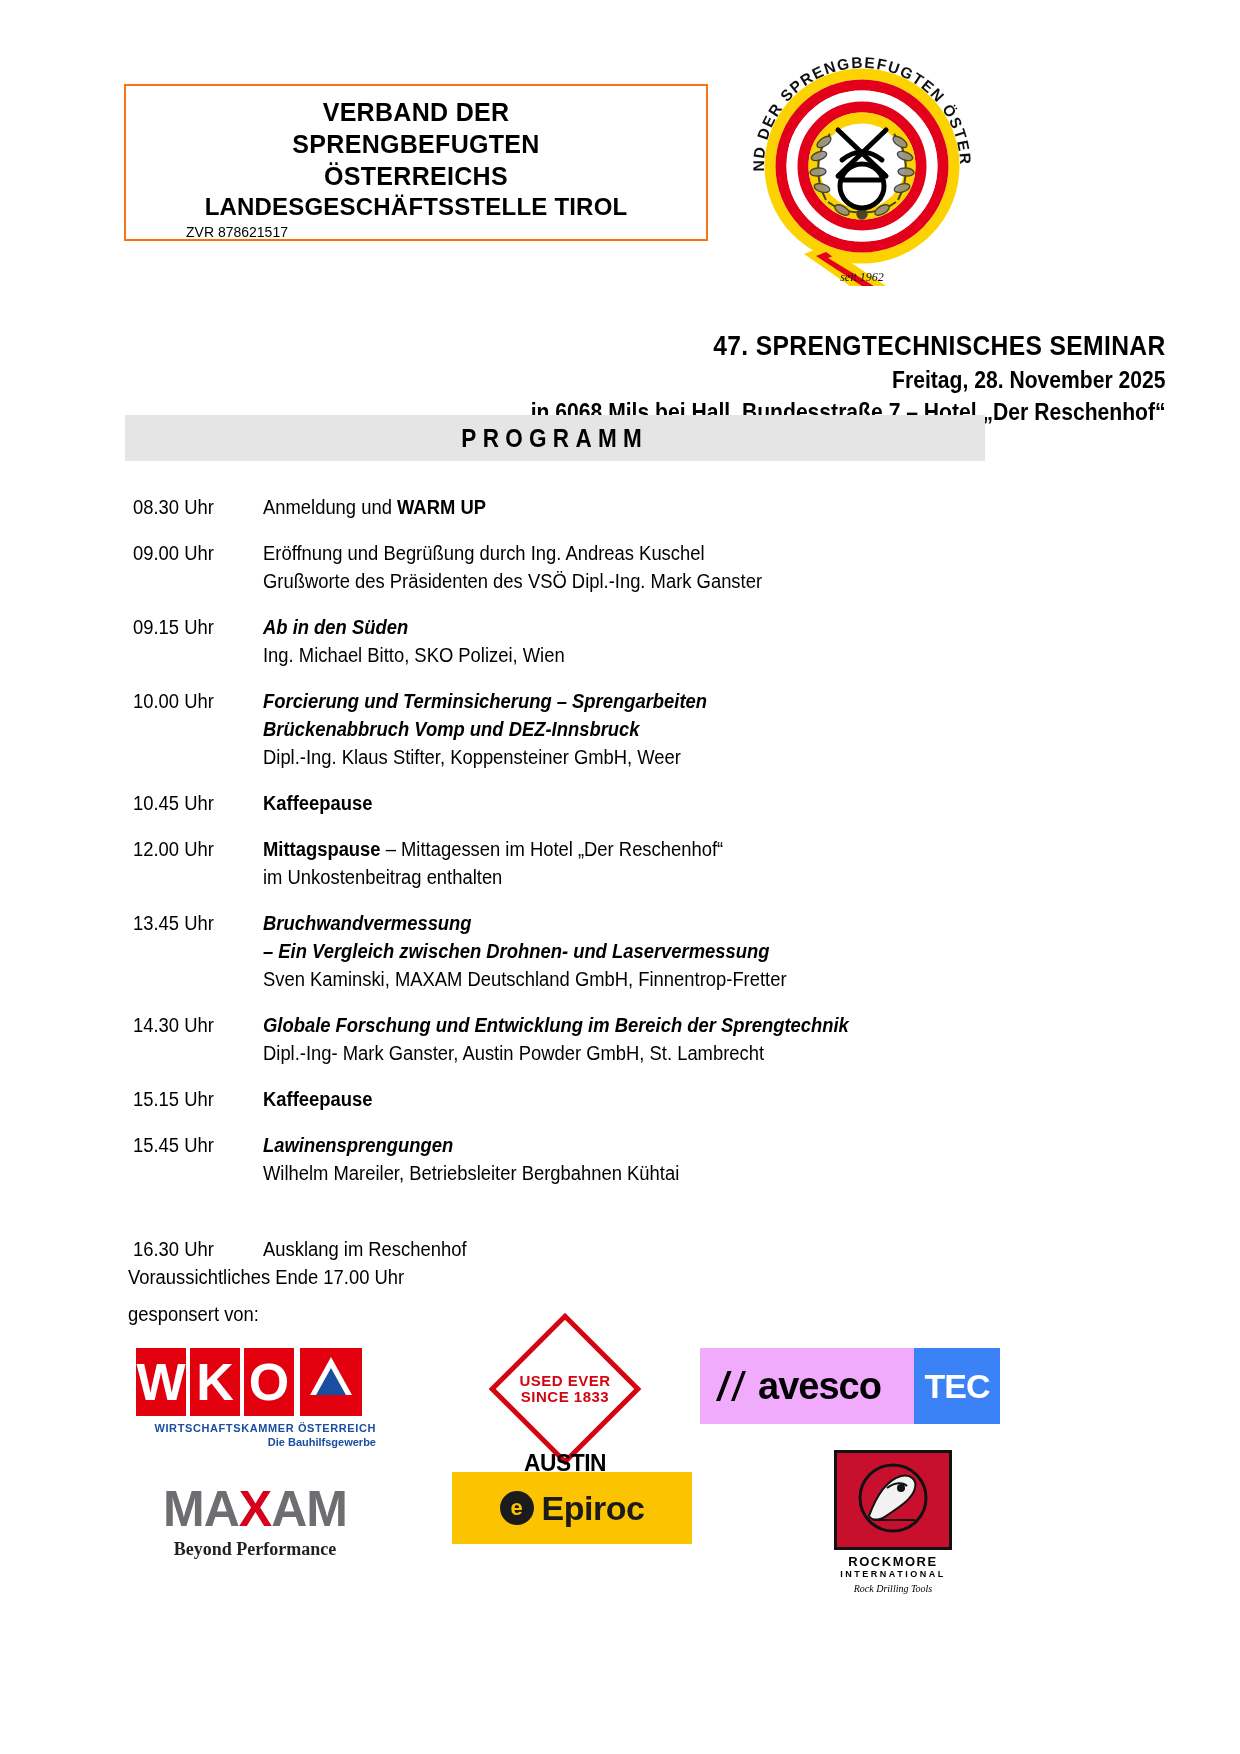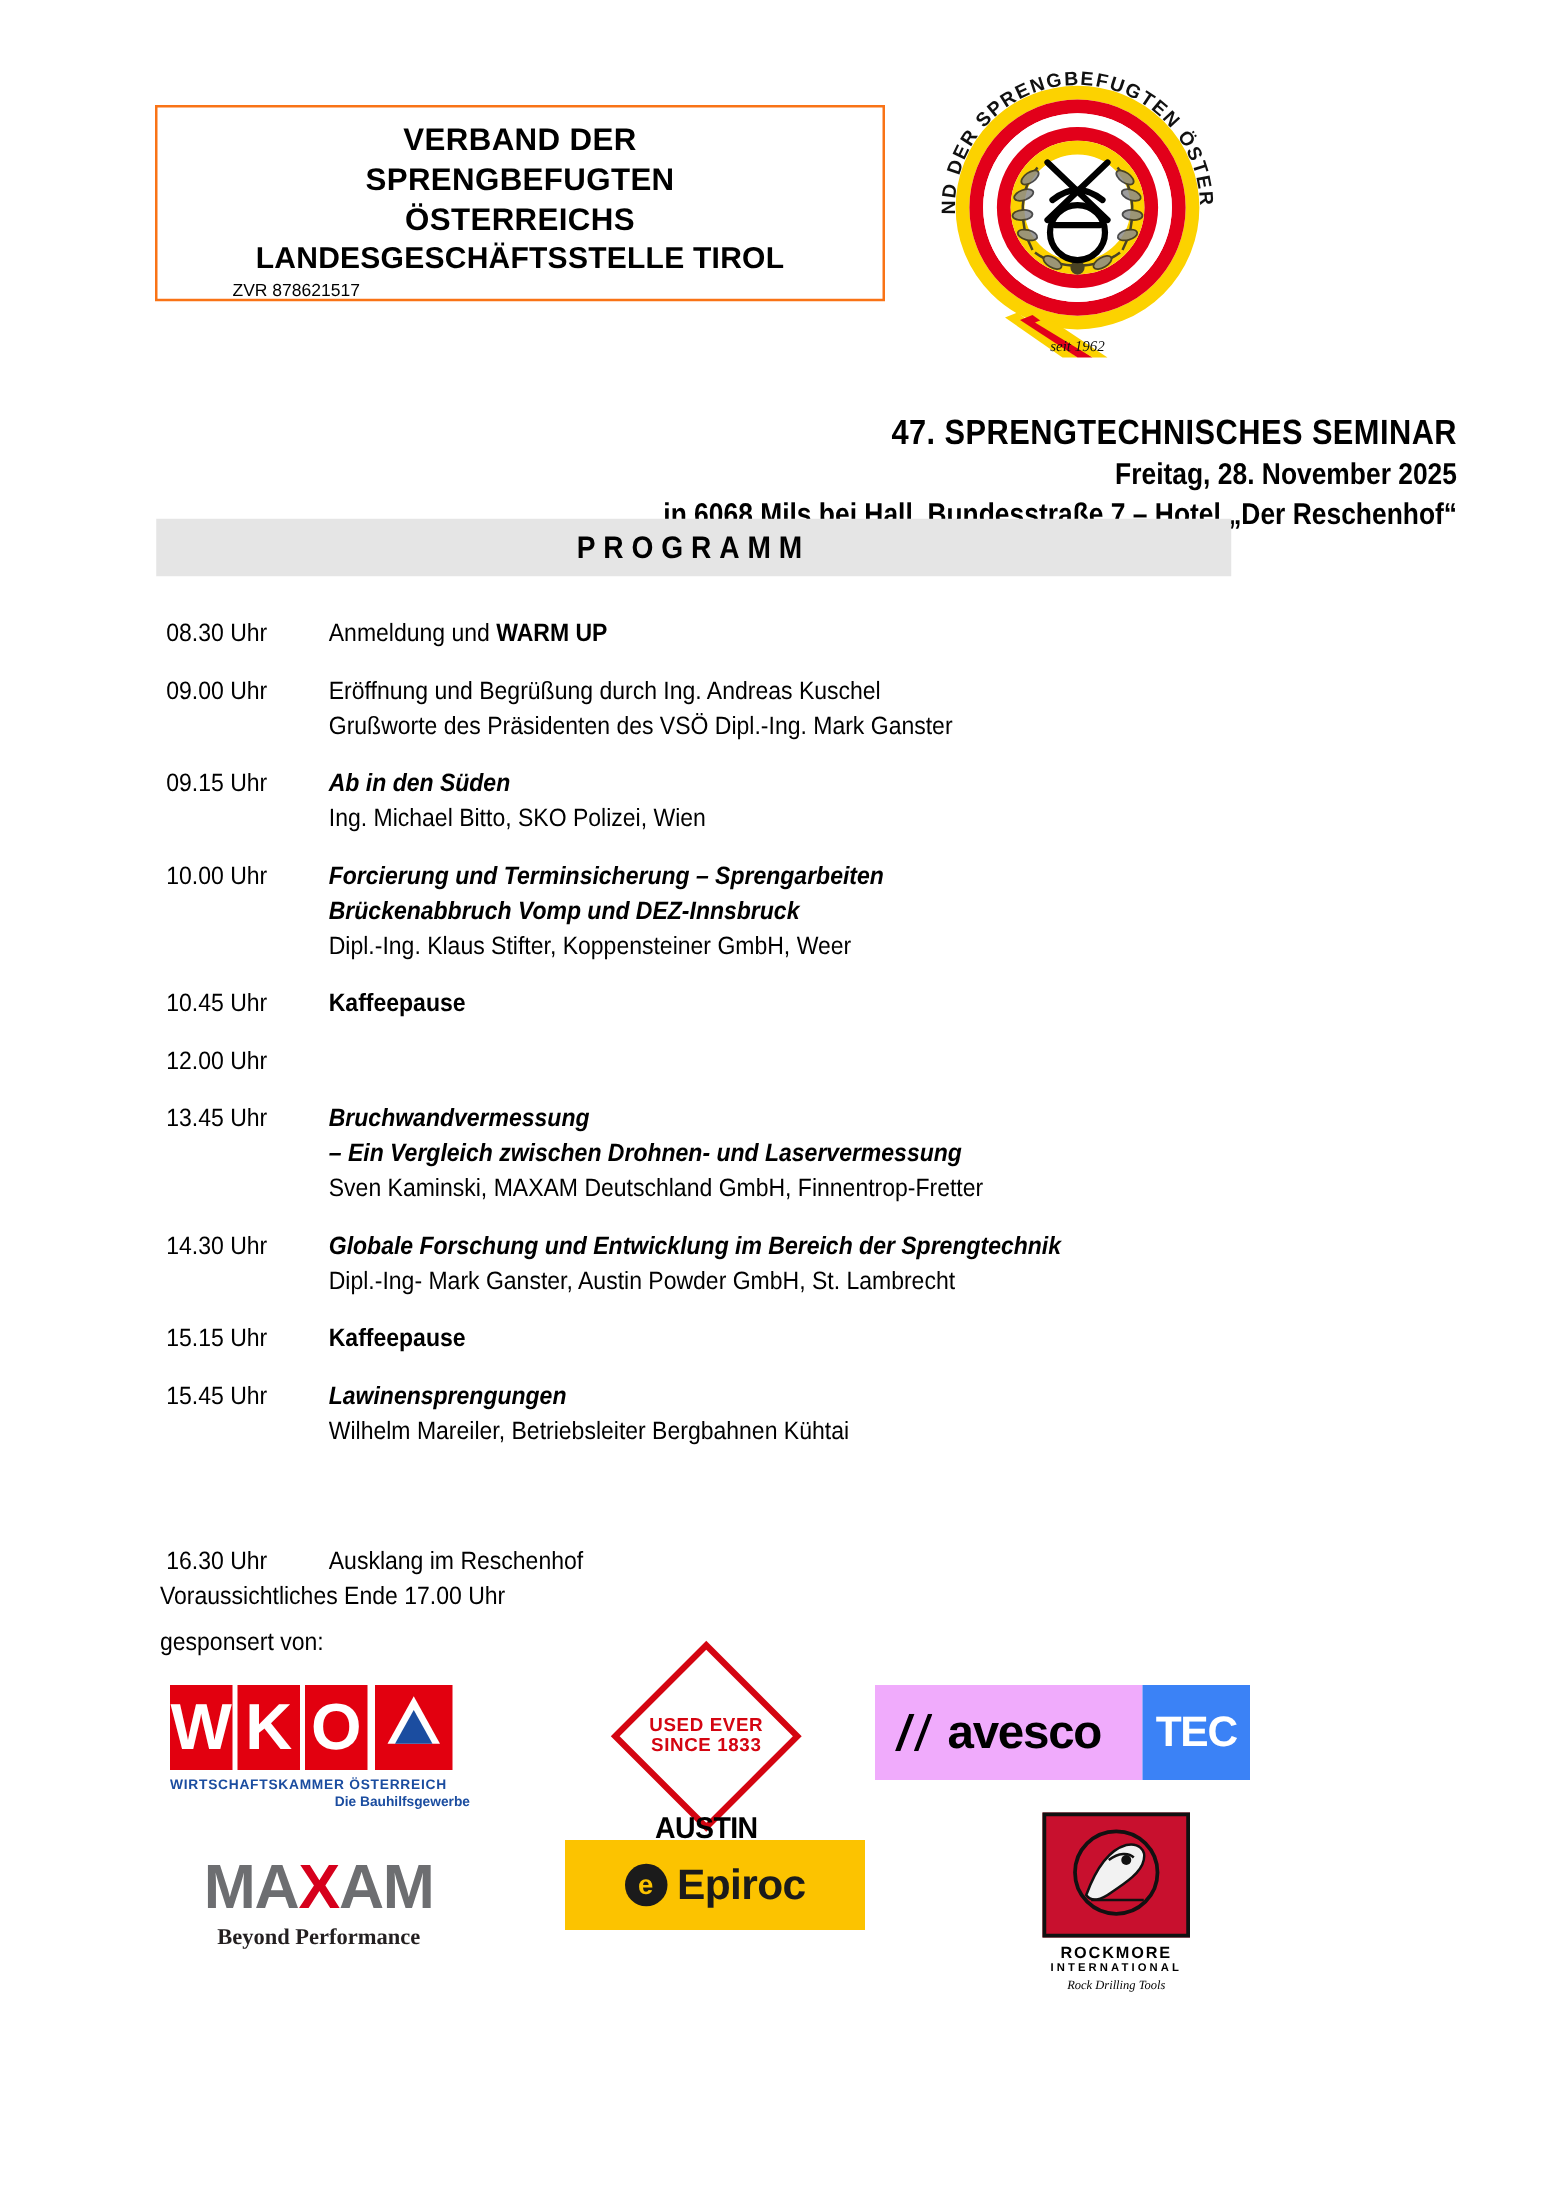--- a/index.html
+++ b/index.html
@@ -122,21 +122,21 @@
     border-left:21px solid transparent;border-right:21px solid transparent;
     border-bottom:38px solid #ffffff;
   }
   .wko-tri:before{
     content:"";position:absolute;left:16px;top:20px;z-index:2;
     border-left:15px solid transparent;border-right:15px solid transparent;
     border-bottom:27px solid #1b4da0;
   }
   .wko-sub{
     margin-top:5px;font-size:11px;font-weight:bold;letter-spacing:0.6px;
-    color:#1b4da0;text-align:left;line-height:14px;
+    color:#1b4da0;text-align:right;line-height:14px;
   }
   .wko-sub2{font-size:11px;font-weight:bold;color:#1b4da0;text-align:right;line-height:14px;}
 
   
   .austin{left:470px;top:5px;width:190px;height:130px;text-align:center;}
   .austin-dia{
     width:108px;height:108px;margin:0 auto;
     transform:rotate(45deg);
     border:5px solid #d40511;background:#fff;
     display:flex;align-items:center;justify-content:center;
@@ -309,20 +309,24 @@
         </div>
       </div>
       <div class="row">
         <div class="time">10.45 Uhr</div>
         <div class="body">
           <div class="line b">Kaffeepause</div>
         </div>
       </div>
       <div class="row">
         <div class="time">12.00 Uhr</div>
+        <div class="body">
+          <div class="line"><b>Mittagspause</b><span> – Mittagessen im Hotel „Der Reschenhof“</span></div>
+          <div class="line">im Unkostenbeitrag enthalten</div>
+        </div>
       </div>
       <div class="row">
         <div class="time">13.45 Uhr</div>
         <div class="body">
           <div class="line bi">Bruchwandvermessung</div>
           <div class="line bi">– Ein Vergleich zwischen Drohnen- und Laservermessung</div>
           <div class="line">Sven Kaminski, MAXAM Deutschland GmbH, Finnentrop-Fretter</div>
         </div>
       </div>
       <div class="row">

